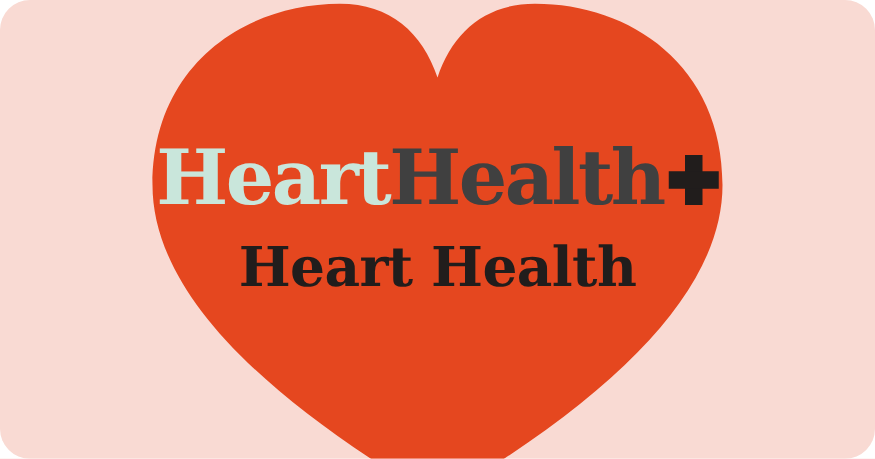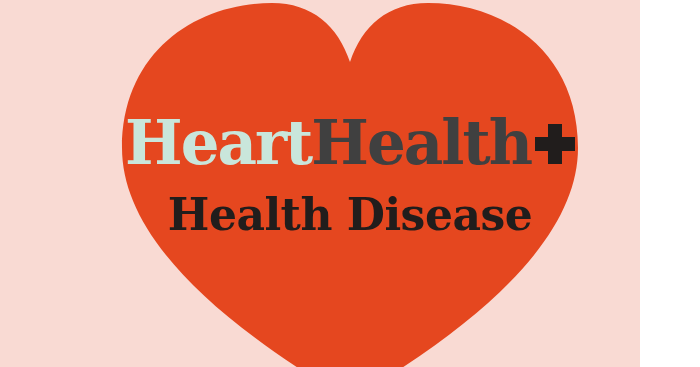--- a/index.html
+++ b/index.html
@@ -7,24 +7,25 @@
     padding: 0;
   }
   body {
     width: 700px;
     height: 367px;
     overflow: hidden;
     font-family: "Liberation Sans", sans-serif;
   }
   #banner {
     position: relative;
-    width: 640px;
+    width: 700px;
     height: 367px;
     background: #f9dad3;
     overflow: hidden;
+    border-radius: 24px;
   }
   #heart-svg {
     position: absolute;
     left: 0;
     top: 0;
     width: 700px;
     height: 367px;
     display: block;
   }
   #logo-stack {
@@ -116,17 +117,17 @@
   </svg>
 
   <div id="logo-stack">
 
     <div id="wordmark">
       <span class="wm-part" id="wm-heart">Heart</span>
         <span class="wm-part" id="wm-health">Health</span>
         <span id="wm-plus"></span>
     </div>
 
-    <div id="subtitle">Health Disease</div>
+    <div id="subtitle">Heart Health</div>
 
   </div>
 
 </div>
 
 </body></html>

